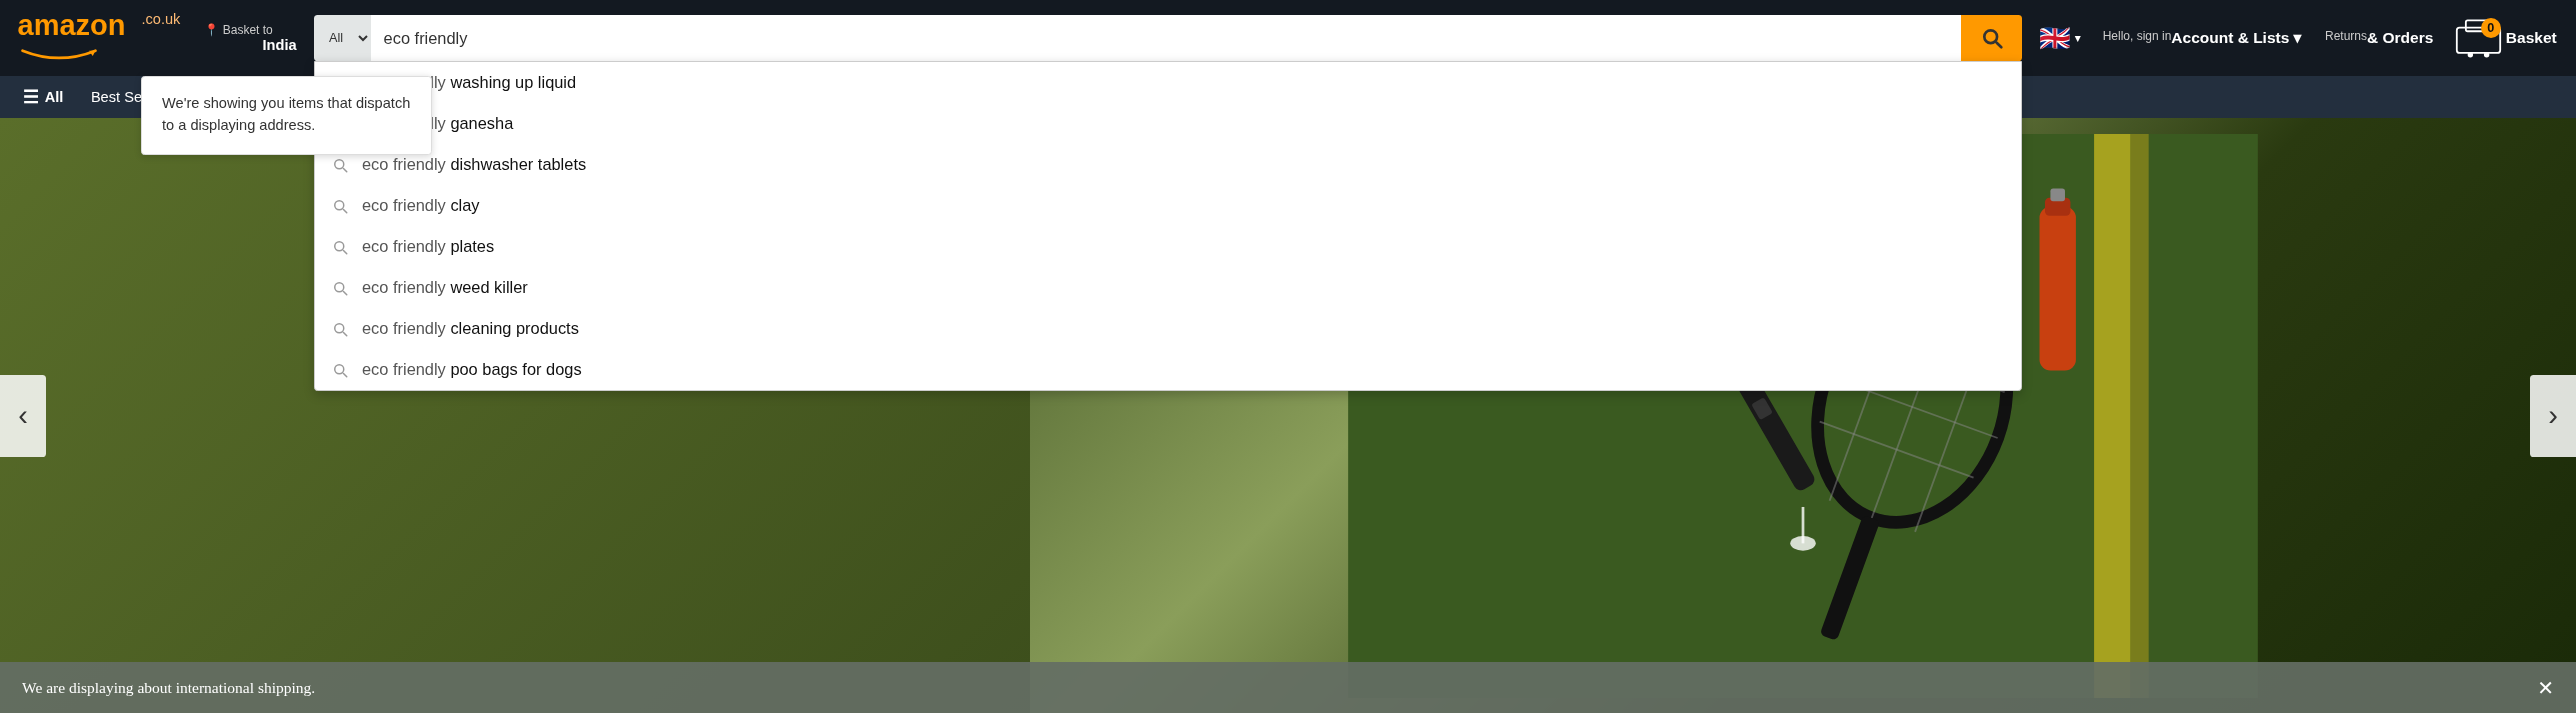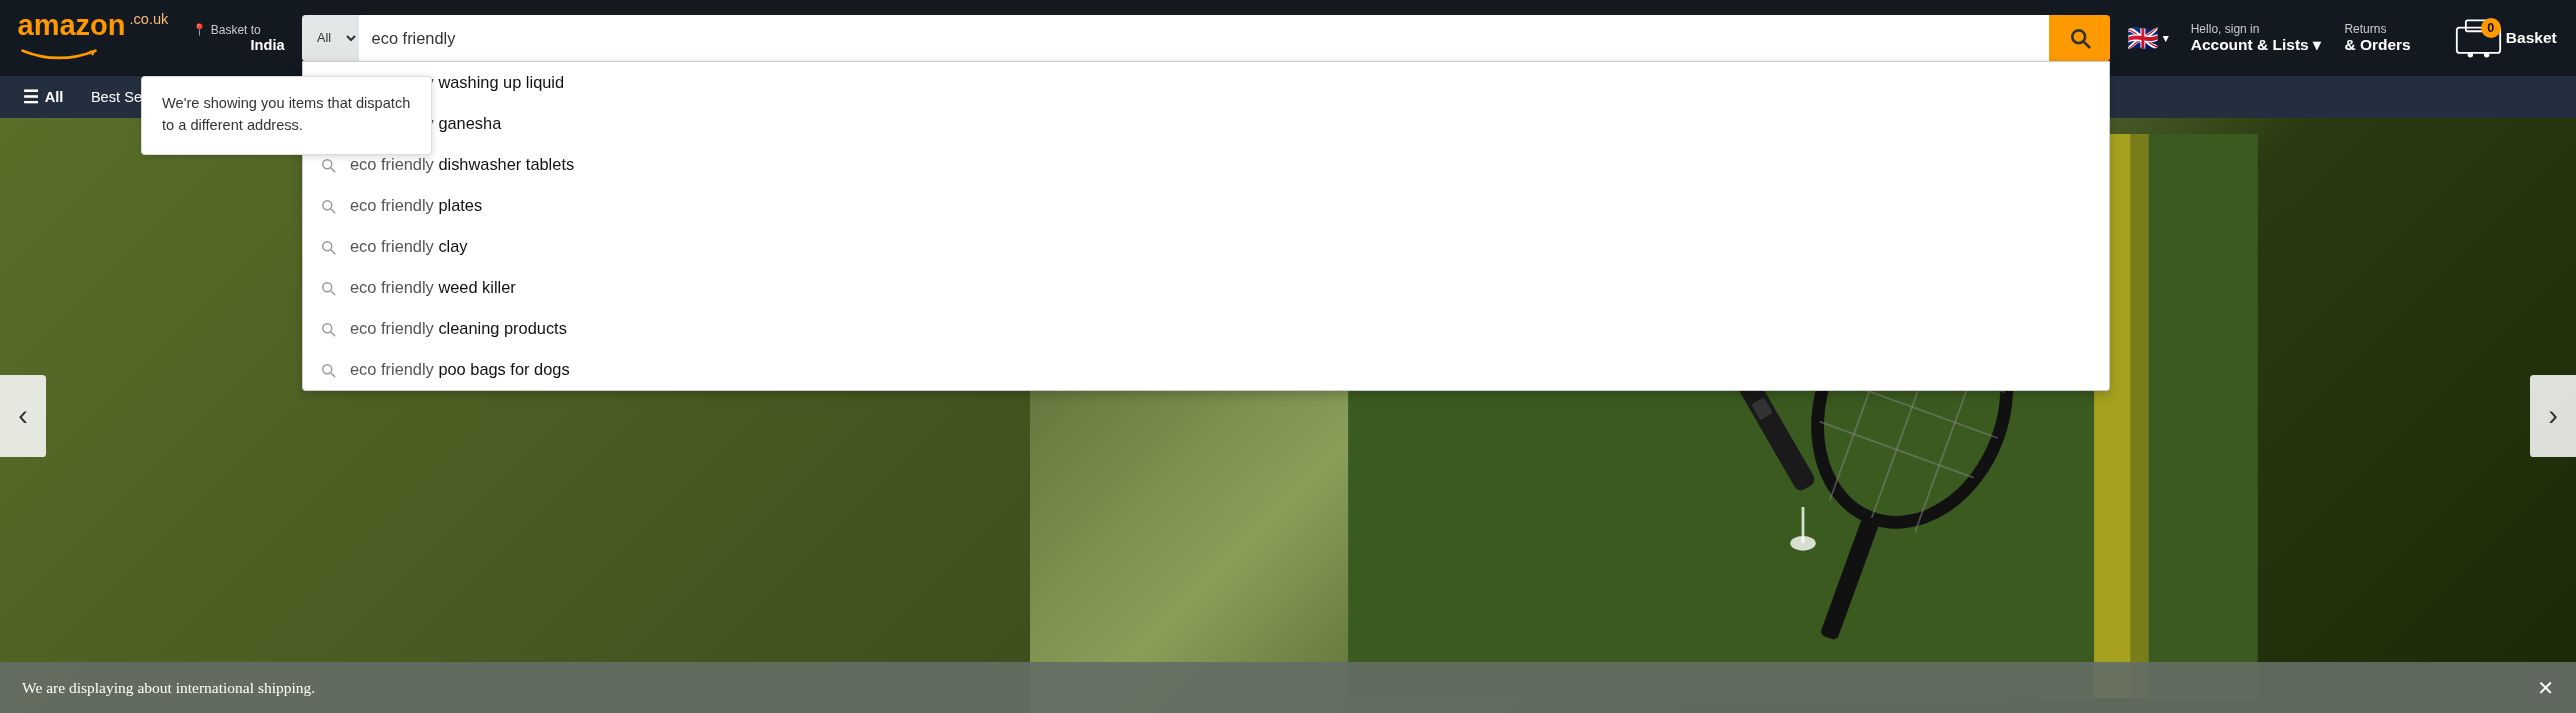--- a/index.html
+++ b/index.html
@@ -147,21 +147,20 @@
       gap: 3.6px;
       cursor: pointer;
       padding: 3.6px 7.3px;
       border: 1.8px solid transparent;
       color: white;
     }
     .flag-emoji { font-size: 25.5px; }
 
     .header-link {
       display: flex;
-      flex-direction: column;
       color: white;
       cursor: pointer;
       padding: 3.6px 9px;
       border: 1.8px solid transparent;
       min-width: 109px;
     }
     .header-link-top { font-size: 12px; color: #ccc; }
     .header-link-bottom { font-size: 15.5px; font-weight: bold; color: white; }
 
     .cart-area {
@@ -300,21 +299,21 @@
       color: white;
     }
   </style>
 </head>
 <body>
 
 <div class="header">
 
   <div class="logo-area">
     <div>
-      <div style="display:flex;align-items:baseline;gap:4px;">
+      <div style="display:flex;align-items:baseline;gap:16px;">
         <span class="logo-text">amazon</span>
         <span class="logo-tld">.co.uk</span>
       </div>
       
       <svg width="82" height="14.6" viewBox="0 0 90 16">
         <path d="M5,4 Q45,20 85,4" stroke="#FF9900" stroke-width="3" fill="none" stroke-linecap="round"></path>
         <path d="M78,4 L85,4 L82,10" fill="#FF9900" stroke="none"></path>
       </svg>
     </div>
   </div>
@@ -355,27 +354,27 @@
         <div class="autocomplete-item">
           <svg class="autocomplete-search-icon" viewBox="0 0 24 24">
             <path d="M21 21l-4.35-4.35M17 11A6 6 0 1 1 5 11a6 6 0 0 1 12 0z" stroke="#999" stroke-width="2" fill="none" stroke-linecap="round"></path>
           </svg>
           <span><span class="autocomplete-prefix">eco friendly </span><span class="autocomplete-suffix">dishwasher tablets</span></span>
         </div>
         <div class="autocomplete-item">
           <svg class="autocomplete-search-icon" viewBox="0 0 24 24">
             <path d="M21 21l-4.35-4.35M17 11A6 6 0 1 1 5 11a6 6 0 0 1 12 0z" stroke="#999" stroke-width="2" fill="none" stroke-linecap="round"></path>
           </svg>
+          <span><span class="autocomplete-prefix">eco friendly </span><span class="autocomplete-suffix">clay</span></span>
+        </div>
+        <div class="autocomplete-item">
+          <svg class="autocomplete-search-icon" viewBox="0 0 24 24">
+            <path d="M21 21l-4.35-4.35M17 11A6 6 0 1 1 5 11a6 6 0 0 1 12 0z" stroke="#999" stroke-width="2" fill="none" stroke-linecap="round"></path>
+          </svg>
           <span><span class="autocomplete-prefix">eco friendly </span><span class="autocomplete-suffix">plates</span></span>
-        </div>
-        <div class="autocomplete-item">
-          <svg class="autocomplete-search-icon" viewBox="0 0 24 24">
-            <path d="M21 21l-4.35-4.35M17 11A6 6 0 1 1 5 11a6 6 0 0 1 12 0z" stroke="#999" stroke-width="2" fill="none" stroke-linecap="round"></path>
-          </svg>
-          <span><span class="autocomplete-prefix">eco friendly </span><span class="autocomplete-suffix">clay</span></span>
         </div>
         <div class="autocomplete-item">
           <svg class="autocomplete-search-icon" viewBox="0 0 24 24">
             <path d="M21 21l-4.35-4.35M17 11A6 6 0 1 1 5 11a6 6 0 0 1 12 0z" stroke="#999" stroke-width="2" fill="none" stroke-linecap="round"></path>
           </svg>
           <span><span class="autocomplete-prefix">eco friendly </span><span class="autocomplete-suffix">weed killer</span></span>
         </div>
         <div class="autocomplete-item">
           <svg class="autocomplete-search-icon" viewBox="0 0 24 24">
             <path d="M21 21l-4.35-4.35M17 11A6 6 0 1 1 5 11a6 6 0 0 1 12 0z" stroke="#999" stroke-width="2" fill="none" stroke-linecap="round"></path>
@@ -437,21 +436,21 @@
   <div class="nav-item">Music</div>
   <div class="nav-item">Prime Video</div>
   <div class="nav-item">Toys &amp; Games</div>
   <div class="nav-item">Electronics</div>
   <div class="nav-item">&amp; Video Games</div>
   <div class="nav-item">Pet Supplies</div>
   <div class="nav-item">PC</div>
 </div>
 
 <div class="tooltip-box">
-  <span>We're showing you items that dispatch to a different address.</span>
+  <span>We're showing you items that dispatch to a displaying address.</span>
 </div>
 
 <div class="hero-area">
 
   <button class="nav-arrow" style="left:0; border-radius: 0 3.6px 3.6px 0;">
     <span style="font-size:29px;color:#333;">‹</span>
   </button>
 
   <div class="hero-img-placeholder">
     <svg width="910" height="564" viewBox="0 0 1000 620">

